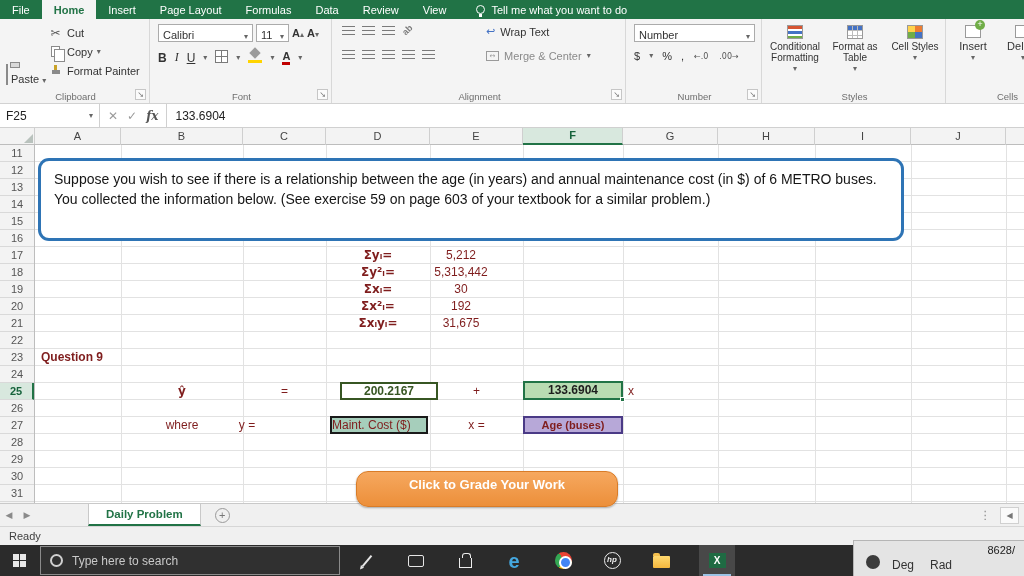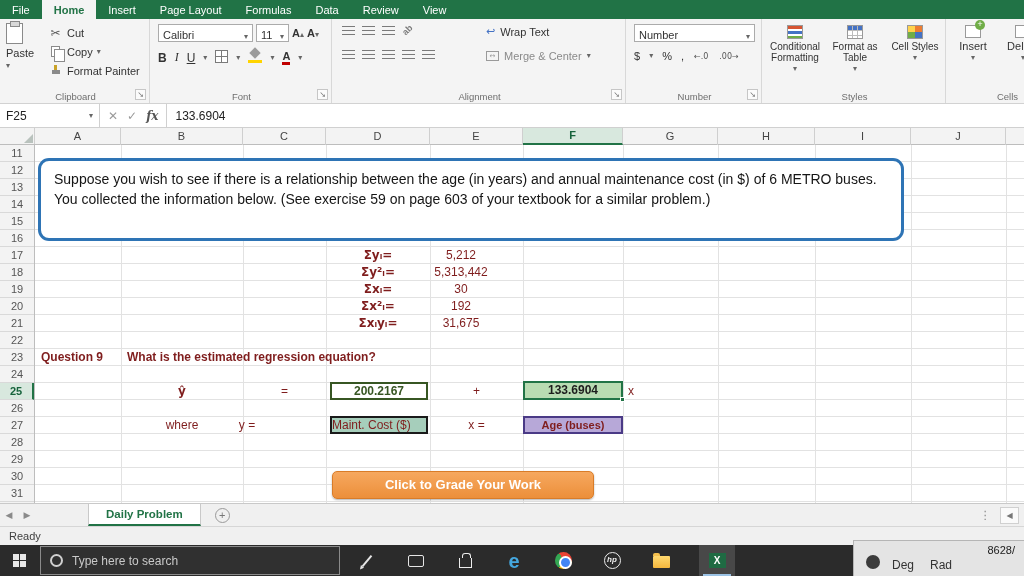--- a/index.html
+++ b/index.html
@@ -18,21 +18,21 @@
 
   
   .ribbon{position:absolute;top:19px;left:0;right:0;height:85px;background:#f4f4f4;border-bottom:1px solid #d2d2d2;font-size:11px;color:#333}
   .group{position:absolute;top:0;bottom:0;border-right:1px solid #d8d8d8}
   .gname{position:absolute;bottom:1px;left:0;right:0;text-align:center;font-size:9.5px;color:#6e6e6e}
   .launcher{position:absolute;bottom:3px;right:3px;width:11px;height:11px;line-height:10px;text-align:center;font-size:8px;color:#777;border:1px solid #c6c6c6;background:#fbfbfb}
   .dd{font-size:8px;color:#666;line-height:1}
   .ic{display:inline-flex;align-items:center;justify-content:center;width:15px}
 
   .g-clipboard{left:2px;width:148px}
-  .paste-btn{position:absolute;left:4px;top:4px;width:38px;height:62px;display:flex;flex-direction:column;align-items:flex-start;gap:3px}
+  .paste-btn{position:absolute;left:4px;top:4px;width:38px;height:62px;display:flex;flex-direction:row;align-items:flex-end;gap:3px}
   .clip-ic{width:17px;height:21px;border:1px solid #8a8a8a;background:#fff;position:relative}
   .clip-ic:before{content:"";position:absolute;top:-3px;left:3px;width:8px;height:4px;background:#d9d9d9;border:1px solid #8a8a8a}
   .mini-col{position:absolute;left:46px;top:6px;display:flex;flex-direction:column;gap:4px}
   .mini{display:flex;align-items:center;gap:4px;height:15px;white-space:nowrap}
   .scis{color:#555;font-size:12px}
   .copy-ic{width:9px;height:11px;border:1px solid #8a8a8a;background:#fff;position:relative}
   .copy-ic:after{content:"";position:absolute;left:2px;top:2px;width:9px;height:11px;border:1px solid #8a8a8a;background:#fff}
   .fp-ic{width:11px;height:11px;position:relative}
   .fp-ic:before{content:"";position:absolute;left:4px;top:0;width:3px;height:5px;background:#c9a227}
   .fp-ic:after{content:"";position:absolute;left:2px;top:5px;width:8px;height:4px;background:#8a8a8a}
@@ -111,33 +111,33 @@
   .stat-label{left:326px;width:104px;text-align:center;font-weight:bold}
   .stat-value{left:416px;width:90px;text-align:center}
 
   .callout{position:absolute;left:38px;top:13px;width:866px;height:83px;background:#fff;border:3px solid #2e74b5;border-radius:11px;z-index:3;padding:8px 13px;font-size:14px;line-height:20px;color:#151515}
 
   .q-label{left:41px;top:204px;width:80px;font-weight:bold}
   .q-text{left:127px;top:204px;width:330px;font-weight:bold;white-space:nowrap}
 
   .eq-yhat{left:121px;top:238px;width:122px;text-align:center;font-weight:bold}
   .eq-equals{left:243px;top:238px;width:83px;text-align:center}
-  .eq-intercept{left:330px;top:237px;width:98px;height:18px;line-height:14px;background:#fff;border:2px solid #375623;text-align:center;font-weight:bold;color:#375623}
+  .eq-intercept{left:340px;top:237px;width:98px;height:18px;line-height:14px;background:#fff;border:2px solid #375623;text-align:center;font-weight:bold;color:#375623}
   .eq-plus{left:430px;top:238px;width:93px;text-align:center}
   .eq-slope{left:523px;top:236px;width:100px;height:19px;line-height:15px;background:#b9dcb2;border:2px solid #217346;text-align:center;font-weight:bold;color:#1d1d1d}
   .handle{position:absolute;right:-4px;bottom:-4px;width:5px;height:5px;background:#217346;border:1px solid #fff}
   .eq-x{left:628px;top:238px;width:30px;text-align:left}
 
   .wh-where{left:121px;top:272px;width:122px;text-align:center}
   .wh-yeq{left:225px;top:272px;width:44px;text-align:center}
   .wh-maint{left:330px;top:271px;width:98px;height:18px;line-height:14px;background:#a6cebb;border:2px solid #1a1a1a;font-weight:normal;font-size:12px}
   .wh-xeq{left:430px;top:272px;width:93px;text-align:center}
   .wh-age{left:523px;top:271px;width:100px;height:18px;line-height:14px;background:#b7a8d8;border:2px solid #4a3a86;text-align:center;font-weight:bold;font-size:11px}
 
-  .grade-btn{position:absolute;left:332px;top:326px;width:262px;height:28px;background:linear-gradient(#f6a85f,#ec8f3a);border:1px solid #d97c28;border-radius:5px;color:#fff;font-weight:bold;font-size:13px;text-align:center;line-height:26px;z-index:3;box-shadow:0 1px 2px rgba(0,0,0,.3)}
+  .grade-btn{position:absolute;left:356px;top:326px;width:262px;height:36px;background:linear-gradient(#f6a85f,#ec8f3a);border:1px solid #d97c28;border-radius:12px;color:#fff;font-weight:bold;font-size:13px;text-align:center;line-height:26px;z-index:3;box-shadow:0 1px 2px rgba(0,0,0,.3)}
 
   
   .sheettabs{position:absolute;top:503px;height:23px;left:0;right:0;background:#f0f0f0;border-top:1px solid #c9c9c9;display:flex;align-items:stretch;font-size:11.5px;color:#666}
   .navarrow{width:18px;text-align:center;line-height:22px;color:#8a8a8a;font-size:9px}
   .sheet-tab{margin-left:52px;padding:0 17px;background:#fff;border-left:1px solid #c9c9c9;border-right:1px solid #c9c9c9;border-bottom:2px solid #217346;color:#217346;font-weight:bold;line-height:20px}
   .addsheet{width:15px;height:15px;border:1px solid #9a9a9a;border-radius:50%;margin:4px 0 0 14px;text-align:center;line-height:13px;color:#777;font-size:11px}
   .tab-right{margin-left:auto;display:flex;align-items:center;gap:9px;padding-right:5px;color:#8a8a8a}
   .hscroll-left{width:19px;height:17px;background:#fafafa;border:1px solid #d0d0d0;text-align:center;line-height:15px;font-size:8px;color:#777}
 
   .statusbar{position:absolute;top:526px;height:19px;left:0;right:0;background:#f0f0f0;border-top:1px solid #d6d6d6;font-size:11px;color:#3f3f3f;line-height:18px;padding-left:9px}
@@ -178,20 +178,24 @@
 
   <div class="tabbar">
     <div class="tab">File</div>
     <div class="tab active">Home</div>
     <div class="tab">Insert</div>
     <div class="tab">Page Layout</div>
     <div class="tab">Formulas</div>
     <div class="tab">Data</div>
     <div class="tab">Review</div>
     <div class="tab">View</div>
+    <div class="tellme">
+      <span class="bulb"></span>
+      <span>Tell me what you want to do</span>
+    </div>
   </div>
 
   <div class="ribbon">
 
     <div class="group g-clipboard">
       <div class="paste-btn">
         <span class="clip-ic"></span>
         <span>Paste</span>
         <span class="dd glyph">▾</span>
       </div>
@@ -390,21 +394,20 @@
         <div class="cell stat-value" style="top: 119px;">5,313,442</div>
         <div class="cell stat-label glyph" style="top: 136px;">Σxᵢ=</div>
         <div class="cell stat-value" style="top: 136px;">30</div>
         <div class="cell stat-label glyph" style="top: 153px;">Σx²ᵢ=</div>
         <div class="cell stat-value" style="top: 153px;">192</div>
         <div class="cell stat-label glyph" style="top: 170px;">Σxᵢyᵢ=</div>
         <div class="cell stat-value" style="top: 170px;">31,675</div>
       </div>
 
     <div class="cell q-label">Question 9</div>
-    <div class="cell q-text">What is the estimated regression equation?</div>
 
     <div class="cell eq-yhat glyph">ŷ</div>
     <div class="cell eq-equals">=</div>
     <div class="cell eq-intercept">200.2167</div>
     <div class="cell eq-plus">+</div>
     <div class="cell eq-slope">
       <span>133.6904</span>
       <span class="handle"></span>
     </div>
     <div class="cell eq-x">x</div>

